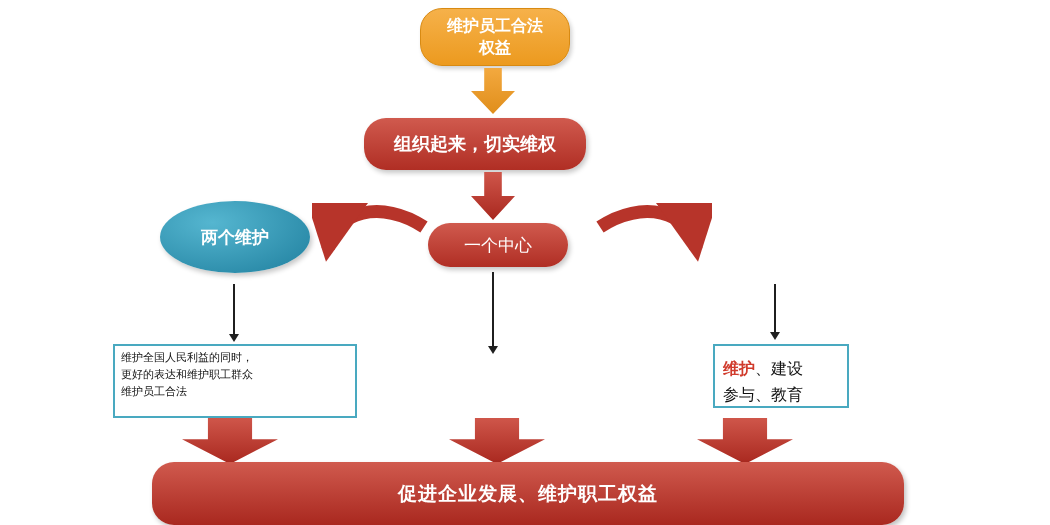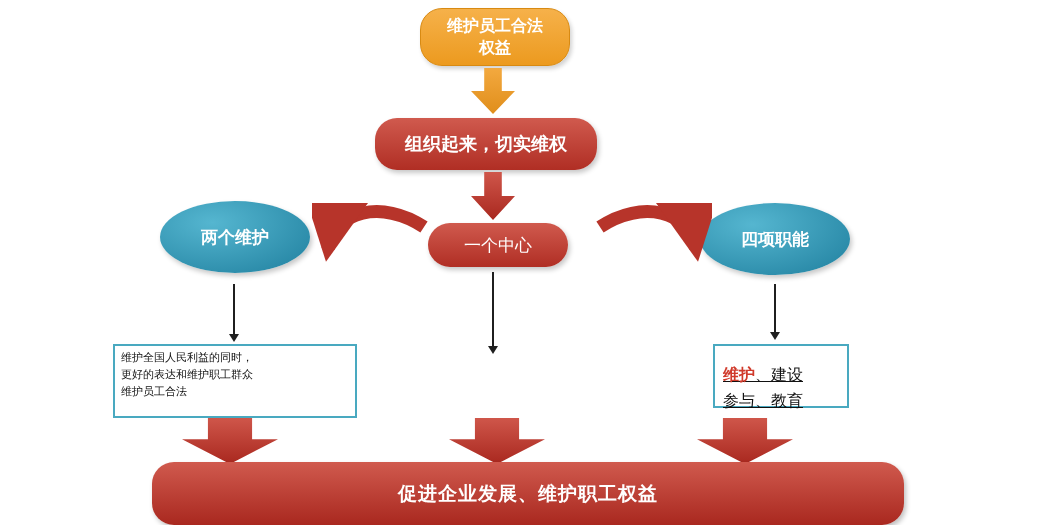--- a/index.html
+++ b/index.html
@@ -21,21 +21,21 @@
     border-radius:22px;
   }
   .top-box{
     left:420px;top:8px;width:150px;height:58px;
     background:linear-gradient(#f6b14a,#ec9a1f);
     border:1px solid #d88a12;
     color:#ffffff;font-size:16px;font-weight:bold;line-height:1.35;
     box-shadow:2px 3px 4px rgba(0,0,0,.18);
   }
   .organize-box{
-    left:375px;top:118px;width:222px;height:52px;
+    left:364px;top:118px;width:222px;height:52px;
     background:linear-gradient(#d05a4e,#b02e24);
     color:#ffffff;font-size:18px;font-weight:bold;
     box-shadow:2px 3px 5px rgba(0,0,0,.22);
   }
   .center-box{
     left:428px;top:223px;width:140px;height:44px;
     background:linear-gradient(#d05a4e,#b02e24);
     color:#ffffff;font-size:17px;font-weight:normal;
     box-shadow:2px 3px 5px rgba(0,0,0,.22);
   }
@@ -62,21 +62,21 @@
     left:430px;top:357px;width:142px;height:54px;
     border:2px solid #c0392b;
     font-size:16px;line-height:1.5;
     display:flex;flex-direction:column;align-items:center;justify-content:center;
     text-align:center;
   }
   .detail-right{
     left:713px;top:344px;width:136px;height:64px;
     border:2px solid #49a9c0;
     font-size:16px;line-height:1.6;
-    padding:16px 8px;text-align:left;text-decoration:underline;
+    padding:10px 8px;text-align:left;
   }
   .red-text{color:#d03a2b;font-weight:bold;}
 
   .bottom-bar{
     left:152px;top:462px;width:752px;height:63px;
     background:linear-gradient(#d05a4e,#a9281f);
     color:#ffffff;font-size:19px;font-weight:bold;
     letter-spacing:1px;
     box-shadow:2px 3px 5px rgba(0,0,0,.25);
   }
@@ -135,23 +135,20 @@
   <div class="block-arrow arrow-red a-mid"></div>
 
   <div class="node ellipse ellipse-left">
     <span>两个维护</span>
   </div>
 
   <div class="node center-box">
     <span>一个中心</span>
   </div>
 
-  <div class="node ellipse ellipse-right">
-    <span>四项职能</span>
-  </div>
 
   <svg class="swoosh sw-left" width="120" height="80" viewBox="0 0 120 80">
     <defs>
       <marker id="mhL" markerWidth="6" markerHeight="6" refX="5" refY="3" orient="auto">
         <path d="M0,0 L6,3 L0,6 Z" fill="#b7342a"></path>
       </marker>
     </defs>
     <path d="M 112 24 C 70 -4 22 8 16 46" fill="none" stroke="#b7342a" stroke-width="13" marker-end="url(#mhL)"></path>
   </svg>
 

